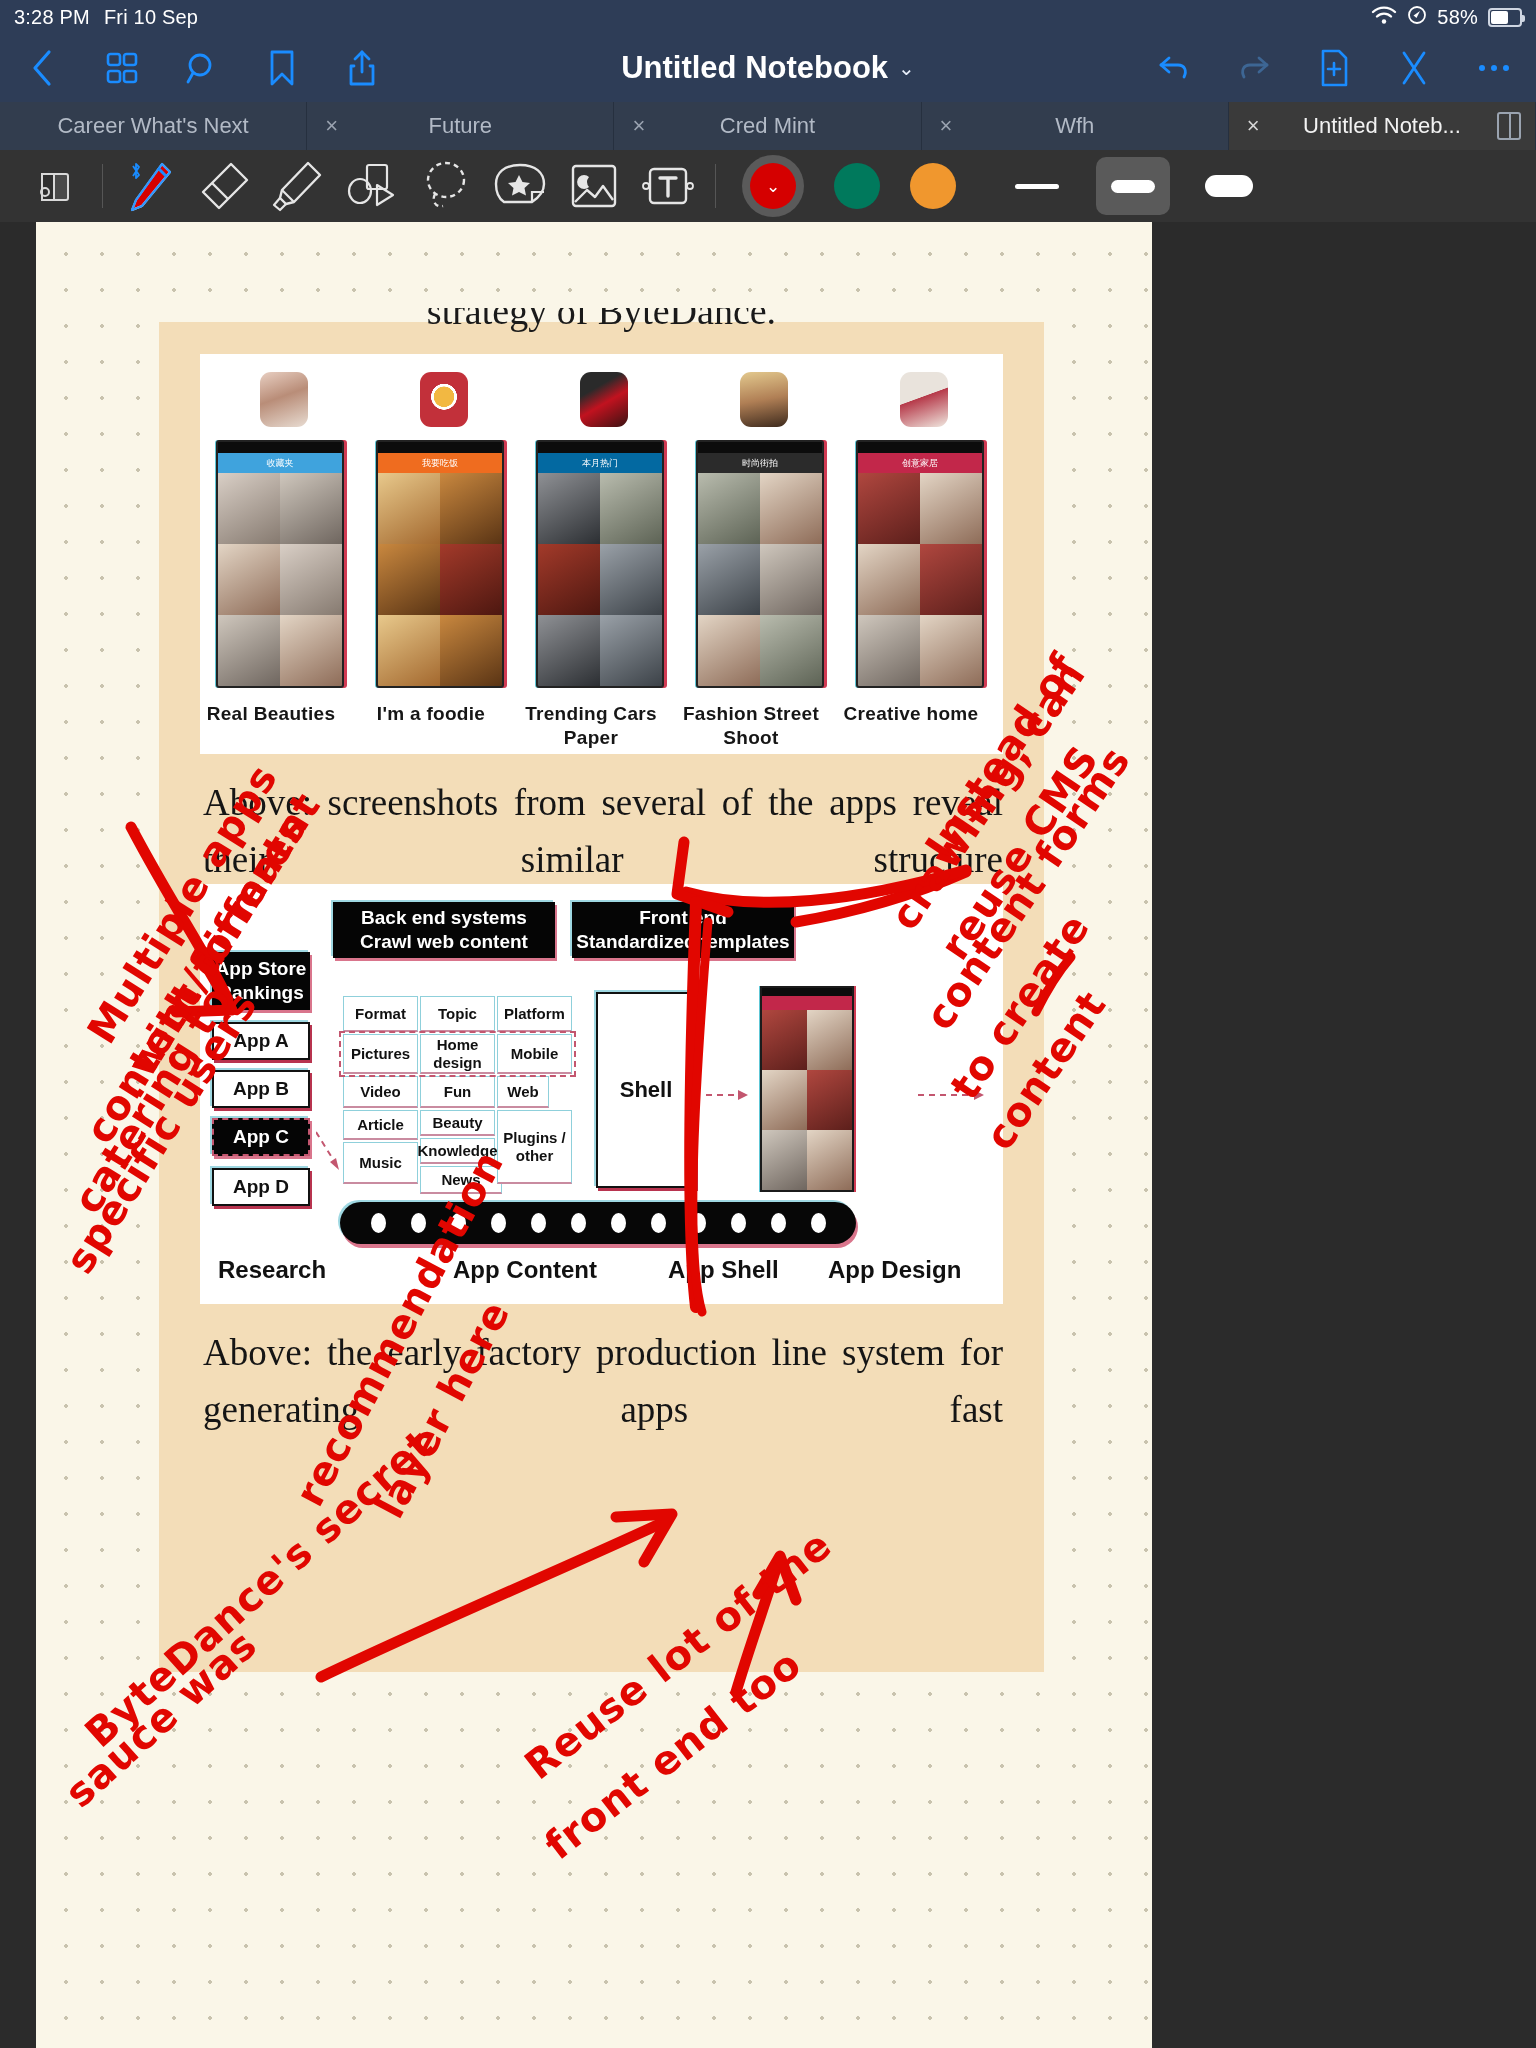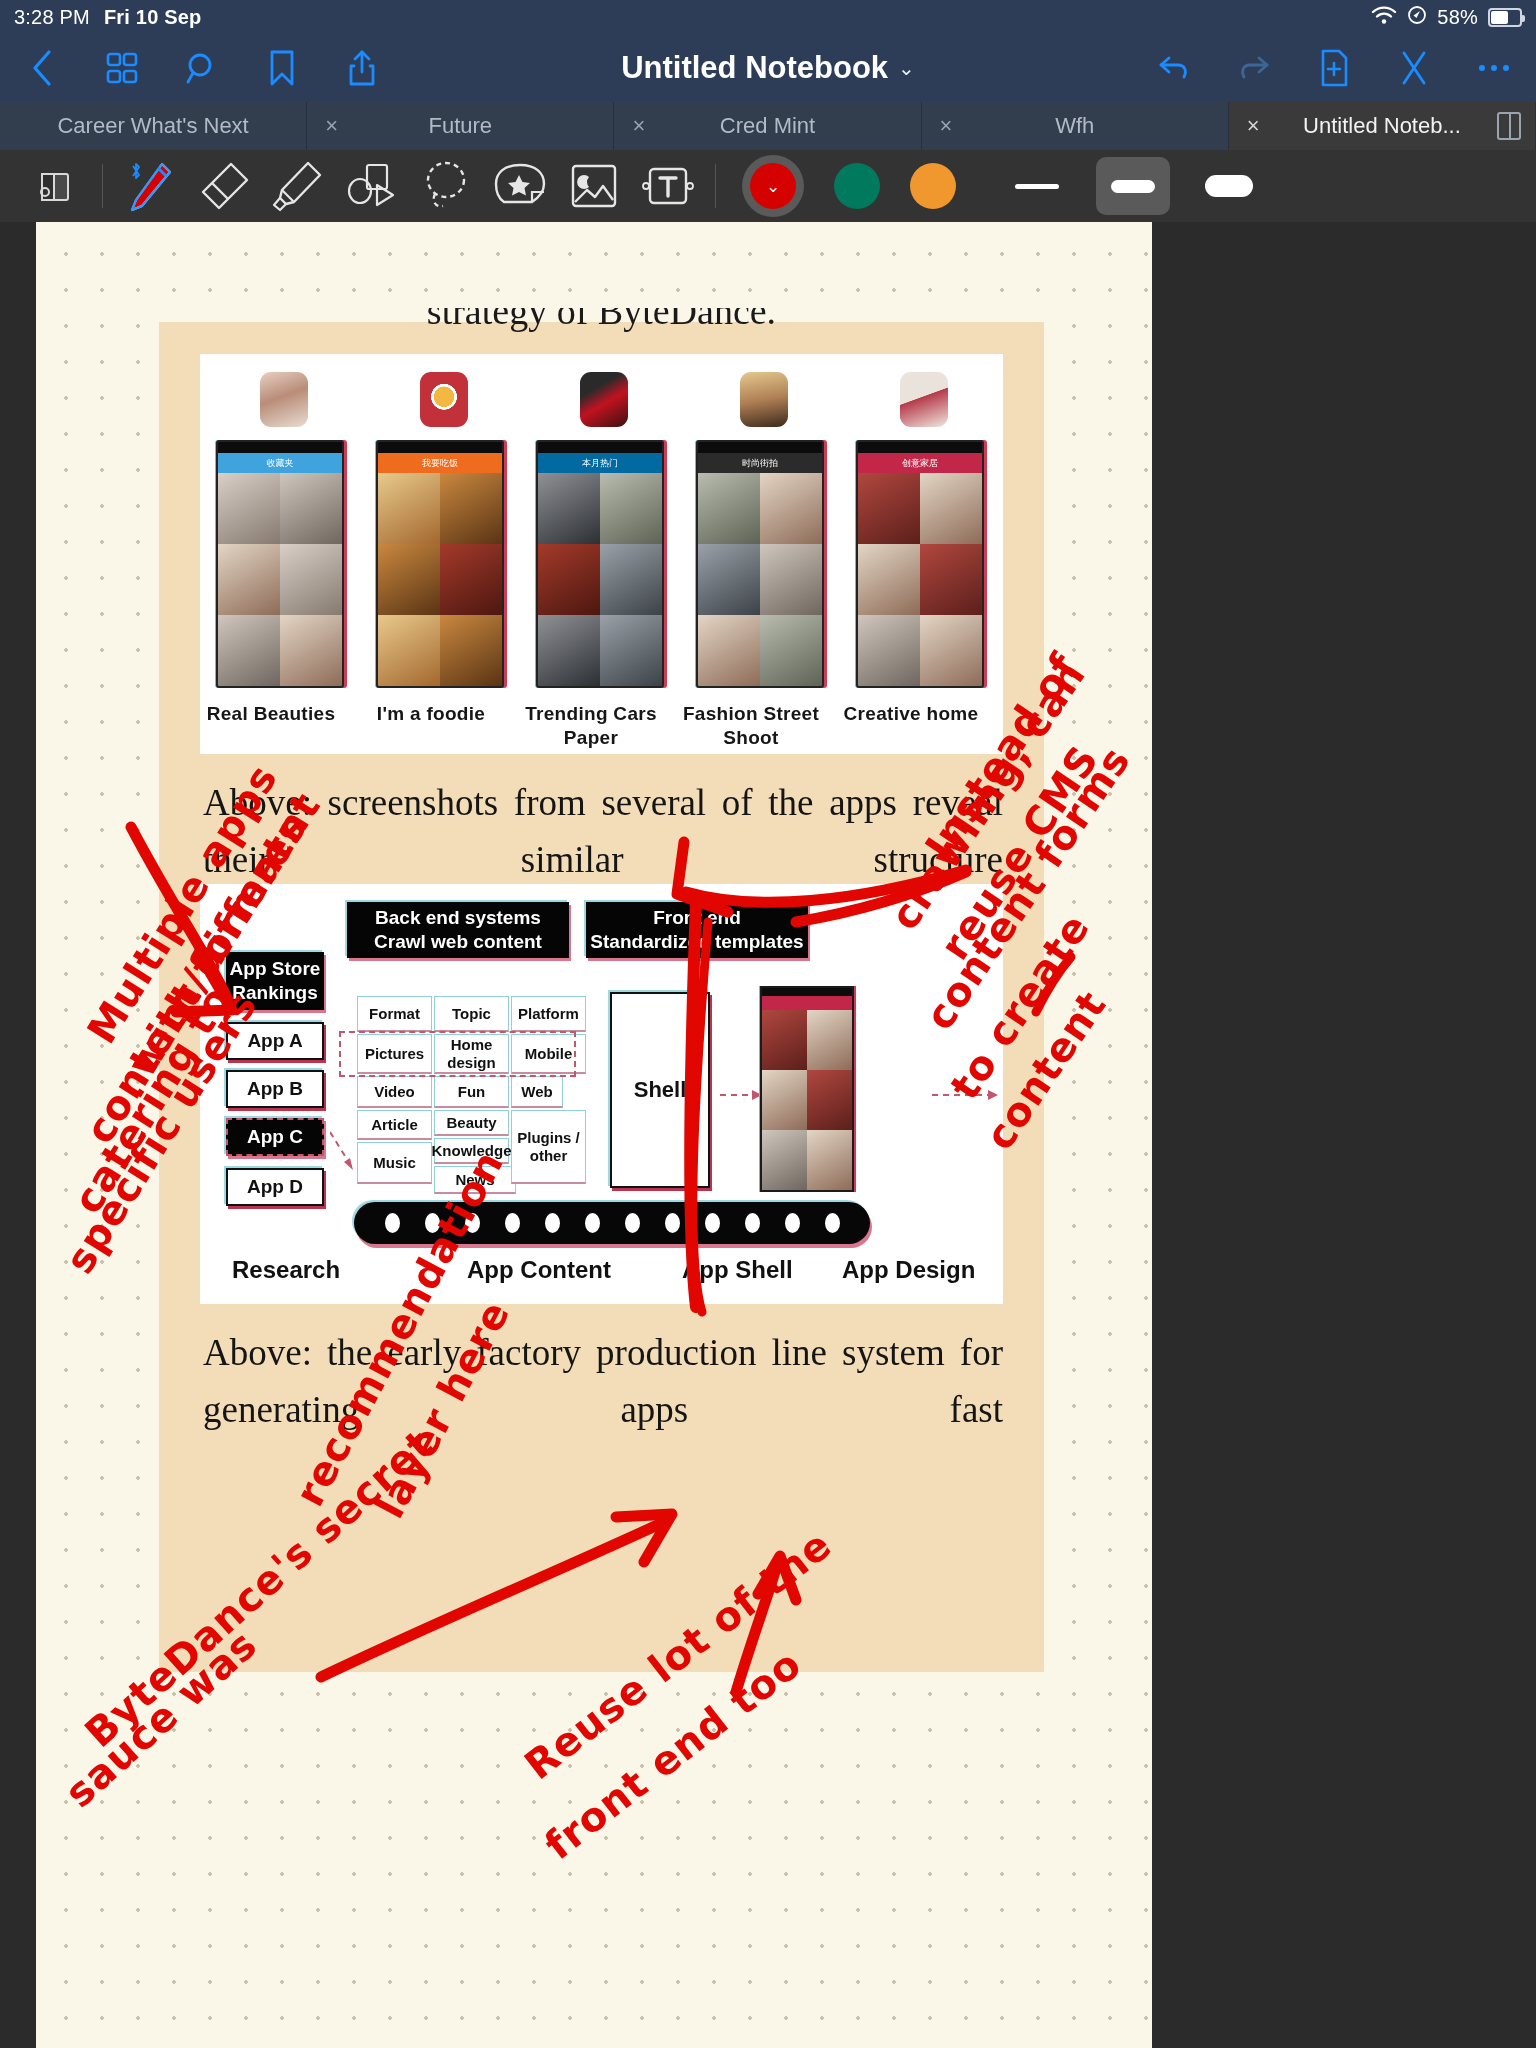--- a/index.html
+++ b/index.html
@@ -12,21 +12,21 @@
   #app { position: relative; width: 1536px; height: 2048px; }
 
   
   .statusbar {
     position: absolute; top: 0; left: 0; width: 1536px; height: 34px;
     background: #2e3d57; color: #ffffff;
     display: flex; align-items: center; padding: 0 14px;
     font-size: 20px; letter-spacing: .2px;
   }
   .statusbar .time { font-weight: 400; margin-right: 14px; }
-  .statusbar .date { font-weight: 700; }
+  .statusbar .date { font-weight: 400; }
   .statusbar .right { margin-left: auto; display: flex; align-items: center; gap: 10px; }
   .batt-pct { font-size: 20px; }
   .batt-shell {
     width: 34px; height: 19px; border: 2px solid #cfd6e2; border-radius: 4px;
     position: relative; display: inline-block;
   }
   .batt-shell::after {
     content:""; position:absolute; right:-5px; top:5px; width:3px; height:7px;
     background:#cfd6e2; border-radius:0 2px 2px 0;
   }
@@ -155,21 +155,21 @@
   .cellJ{background:linear-gradient(150deg,#b0473f,#5c1f1b);}
 
   .applabel {
     position:absolute; top:348px; width:170px; text-align:center;
     font-family:"Liberation Sans", sans-serif; font-weight:700; font-size:19px; color:#161616;
     line-height:1.25; letter-spacing:.3px;
   }
   .al1{left:-14px;} .al2{left:146px;} .al3{left:306px;} .al4{left:466px;} .al5{left:626px;}
 
   
-  .dg { position:absolute; font-family:"Liberation Sans", sans-serif;margin-left:14px; }
+  .dg { position:absolute; font-family:"Liberation Sans", sans-serif; }
   .blkbox {
     background:#050505; color:#fff; display:flex; align-items:center; justify-content:center;
     text-align:center; font-weight:700; font-size:19px; line-height:1.25;
     box-shadow: 2px 3px 0 #d9758c, -2px -2px 0 #9fd8e2;
   }
   .whbox {
     background:#fff; border:2.5px solid #111; display:flex; align-items:center; justify-content:center;
     text-align:center; font-weight:700; font-size:19px; color:#111;
     box-shadow: 2px 3px 0 #b8344f, -2px -2px 0 #9fd8e2;
   }

